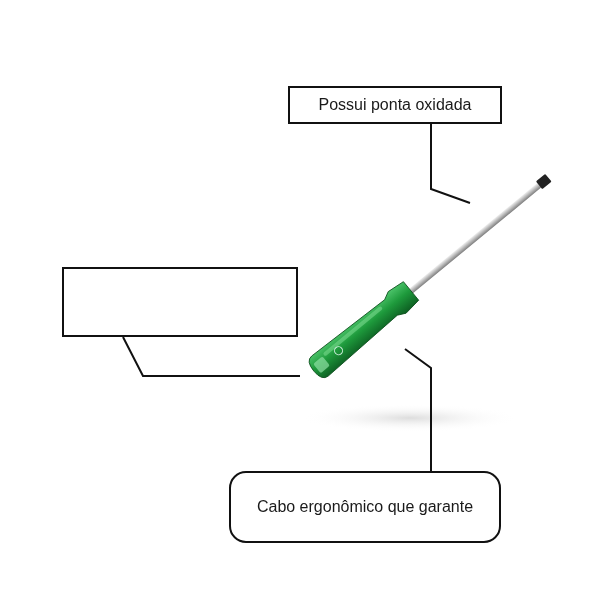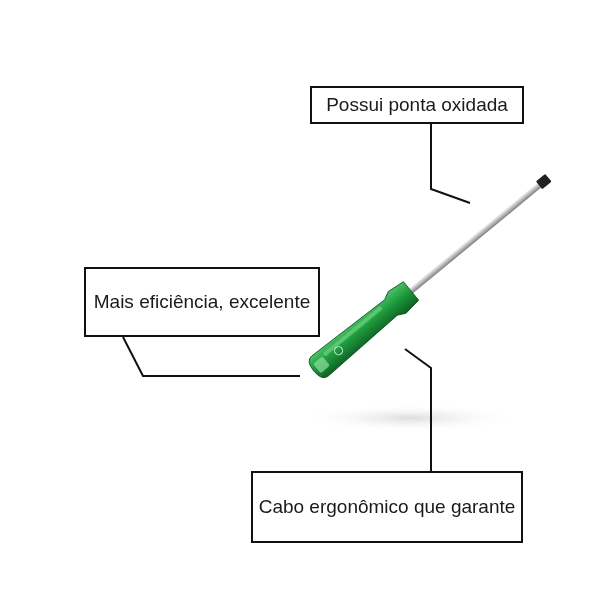--- a/index.html
+++ b/index.html
@@ -7,29 +7,29 @@
       width: 600px; height: 600px; position: relative; overflow: hidden;
       background: #ffffff;
       font-family: "Liberation Sans", sans-serif;
     }
     .callout-box {
       position: absolute;
       border: 2px solid #111111;
       background: #ffffff;
       box-sizing: border-box;
       color: #1a1a1a;
-      font-size: 19px;
+      font-size: 16px;
       line-height: 24px;
       text-align: center;
-      display: flex; align-items: center; justify-content: center; margin-left: 22px;
+      display: flex; align-items: center; justify-content: center;
     }
     .callout-box .txt { display: block; }
     #box-tip { left: 288px; top: 86px; width: 214px; height: 38px; }
     #box-eff { left: 62px; top: 267px; width: 236px; height: 70px; }
-    #box-grip { left: 229px; top: 471px; width: 272px; height: 72px; }
+    #box-grip { left: 229px; top: 471px; width: 272px; height: 72px; border-radius: 17px; }
     svg.overlay { position: absolute; left: 0; top: 0; }
   </style>
 </head>
 <body>
 
 <svg class="overlay" width="600" height="600" viewBox="0 0 600 600">
   <defs>
     <radialGradient id="shadowGrad" cx="50%" cy="50%" r="50%">
       <stop offset="0%" stop-color="#d9d9d9" stop-opacity="0.9"></stop>
       <stop offset="100%" stop-color="#ffffff" stop-opacity="0"></stop>
@@ -64,21 +64,20 @@
   <polyline points="123,337 143,376 300,376" fill="none" stroke="#111111" stroke-width="2"></polyline>
   <polyline points="405,349 431,368 431,471" fill="none" stroke="#111111" stroke-width="2"></polyline>
 </svg>
 
 <div id="box-tip" class="callout-box">
   <span class="txt">Possui ponta oxidada</span>
 </div>
 
 <div id="box-eff" class="callout-box">
   <div>
-    <span class="txt">Mais eficiência, excelente</span>
   </div>
 </div>
 
 <div id="box-grip" class="callout-box">
   <div>
     <span class="txt">Cabo ergonômico que garante</span>
   </div>
 </div>
 
 </body></html>

